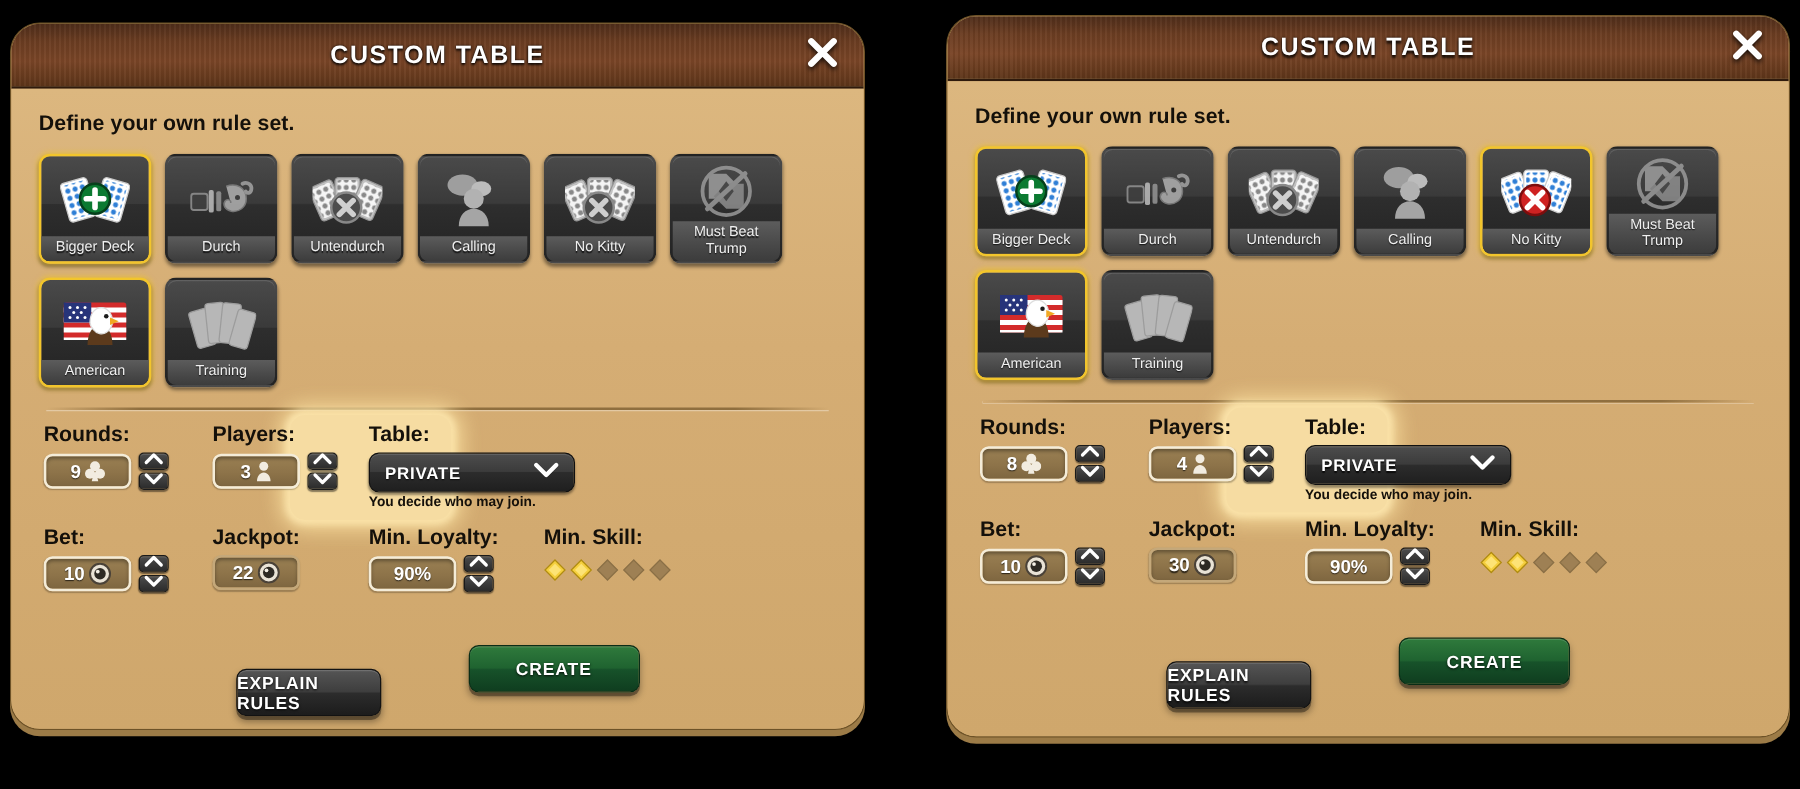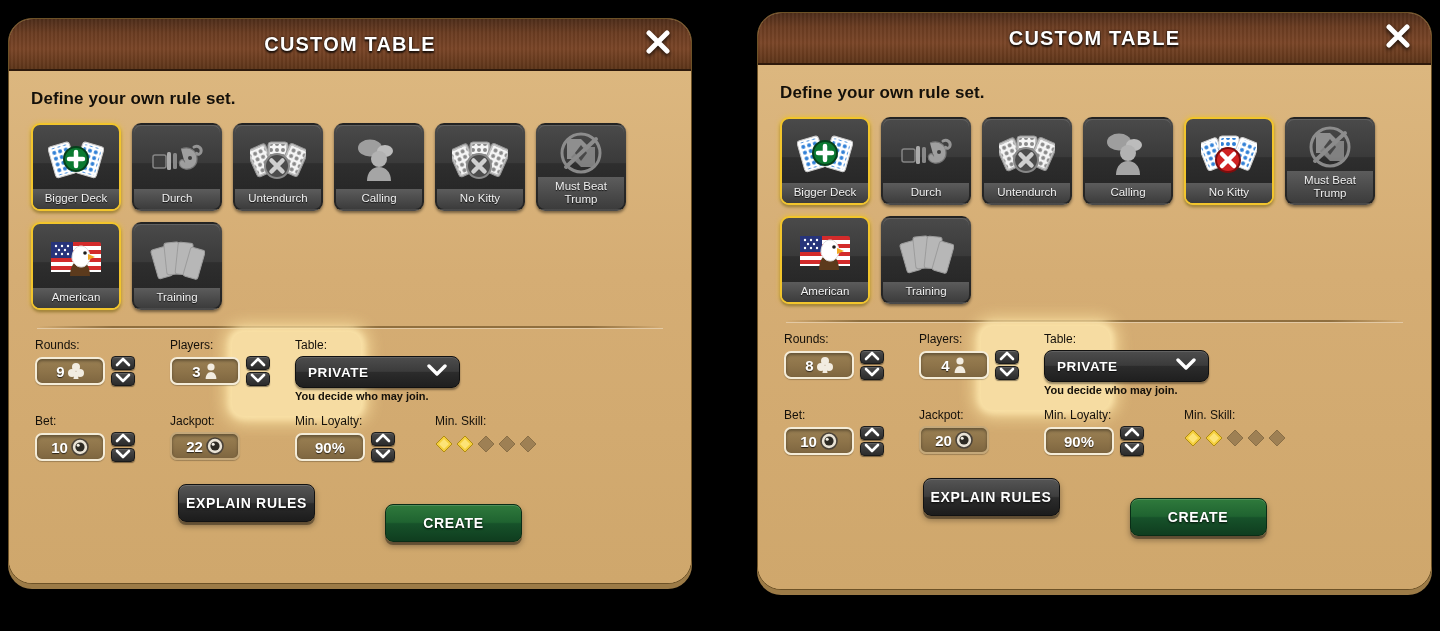--- a/index.html
+++ b/index.html
@@ -91,21 +91,21 @@
     height: 2px; margin: 16px 6px 10px 6px;
     background: linear-gradient(90deg, rgba(120,90,45,0) 0%, rgba(120,90,45,.75) 12%, rgba(120,90,45,.75) 88%, rgba(120,90,45,0) 100%);
     box-shadow: 0 1px 0 rgba(255,255,255,.35);
   }
 
   
   .form { position: relative; padding: 0 4px; }
   .form-row { display: flex; align-items: flex-start; }
   .field { position: relative; }
   .field-label {
-    font-size: 12px; font-weight: normal; color: #14100a;
+    font-size: 17px; font-weight: bold; color: #14100a;
     margin-bottom: 4px; white-space: nowrap;
   }
   .field-ctl { display: flex; align-items: center; gap: 6px; }
 
   .value-box {
     height: 28px; min-width: 70px;
     background: linear-gradient(180deg,#9a8053 0%, #8d7349 55%, #7e6640 100%);
     border: 2px solid #f4ecd8;
     border-radius: 7px;
     display: flex; align-items: center; justify-content: center; gap: 2px;
@@ -158,23 +158,24 @@
 
   .actions { display: flex; gap: 70px; justify-content: center; margin-top: 22px; }
   .btn {
     border-radius: 8px; cursor: pointer;
     font-size: 14px; font-weight: bold; letter-spacing: .7px; color: #fff;
     display: flex; align-items: center; justify-content: center;
     text-shadow: 0 1px 2px rgba(0,0,0,.85);
     box-shadow: 0 3px 0 rgba(0,0,0,.35), 0 4px 6px rgba(0,0,0,.35), inset 0 1px 0 rgba(255,255,255,.16);
   }
   .btn-dark {
-    width: 137px; height: 38px;
+    width: 116px; height: 38px;
     background: linear-gradient(180deg,#555 0%,#3e3e3e 48%,#2c2c2c 52%,#1c1c1c 100%);
     border: 1px solid #121212;
+    margin-top: 39px;
   }
   .btn-green {
     width: 137px; height: 38px;
     background: linear-gradient(180deg,#2f7a3c 0%,#1f6330 48%,#17522a 52%,#0f3d1f 100%);
     border: 1px solid #0a2d16;
     margin-top: 20px;
   }
 </style>
 </head>
 <body>
@@ -841,21 +842,21 @@
                     </div>
                   </div>
                 </div>
               </div>
             </div>
             <div style="width:135px;padding-left:10px;">
               <div class="field">
                 <div class="field-label">Jackpot:</div>
                 <div class="field-ctl">
                   <div class="value-box readonly" style="min-width:70px">
-                    <span>20</span>
+                    <span>30</span>
                     <span class="unit">
                       <svg width="18" height="18" viewBox="0 0 18 18" xmlns="http://www.w3.org/2000/svg">
                         <g>
                           <circle cx="9" cy="9" r="8" fill="#e9e3d6" stroke="#4a4238" stroke-width="1.6"></circle>
                           <circle cx="9" cy="9" r="4.6" fill="#2d2a24"></circle>
                           <circle cx="7.2" cy="7.2" r="1.5" fill="#f4f0e6"></circle>
                         </g>
                       </svg>
                     </span>
                   </div>

